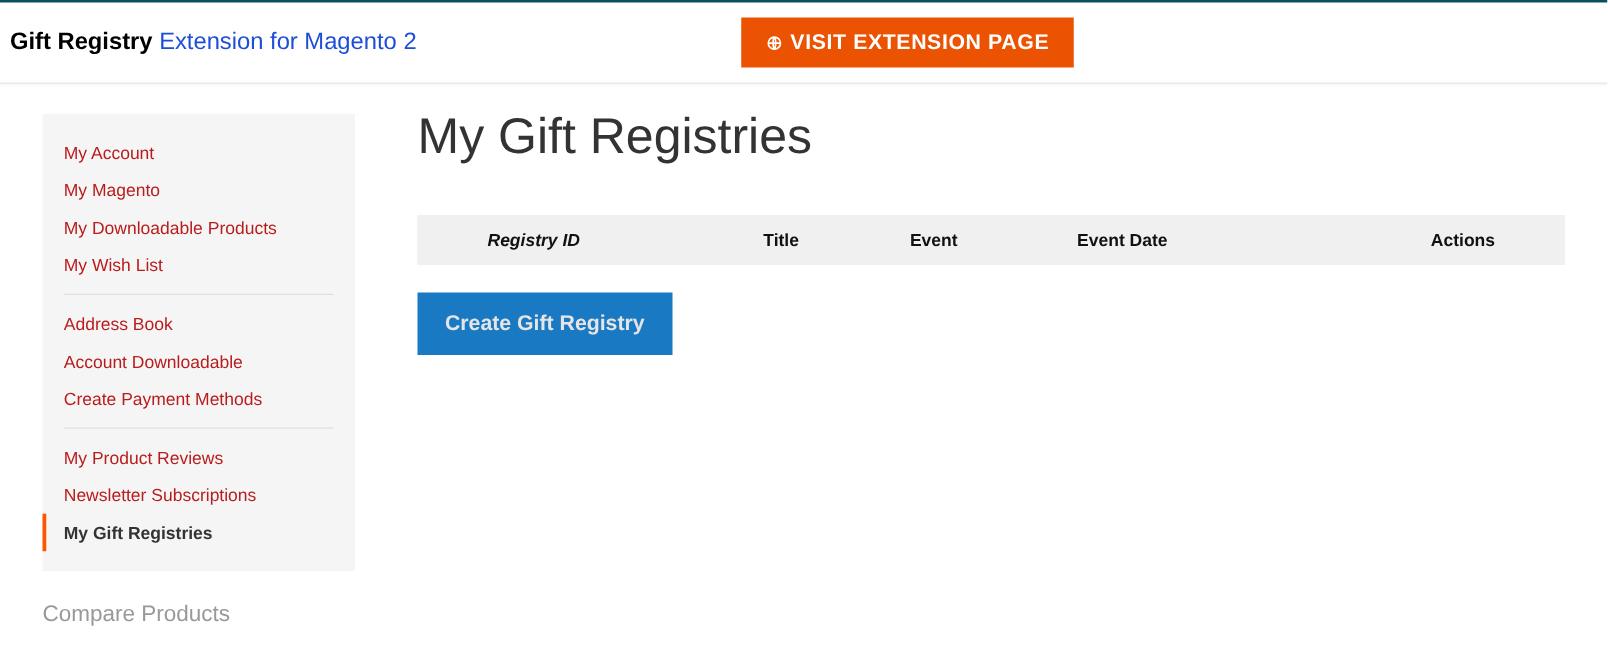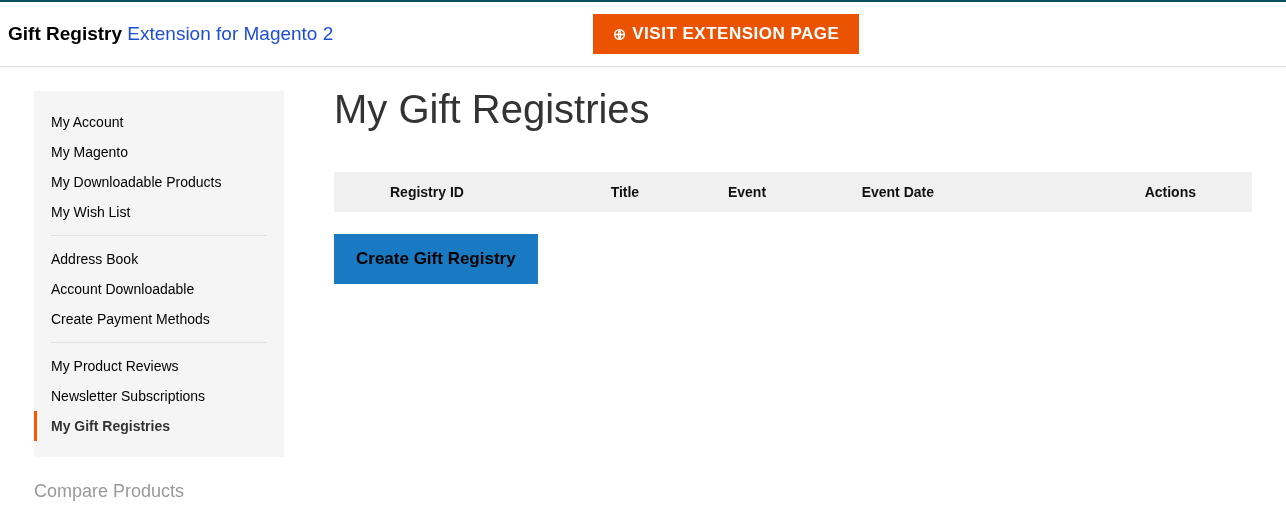--- a/index.html
+++ b/index.html
@@ -72,21 +72,21 @@
       padding: 0 17px;
     }
     .sidebar-divider {
       border: none;
       border-top: 1px solid #e0e0e0;
       margin: 8px 17px;
     }
     .sidebar-item {
       padding: 7px 0;
       font-size: 14px;
-      color: #000000;
+      color: #b91c1c;
       cursor: pointer;
       display: block;
     }
     .sidebar-item.active {
       font-weight: 700;
       color: #333;
       border-left: 3px solid #ff5501;
       margin-left: -17px;
       padding-left: 14px;
     }
@@ -109,28 +109,29 @@
     .table th {
       text-align: left;
       padding: 12px 20px;
       font-size: 14px;
       font-weight: 700;
       color: #111;
       background: #f0f0f0;
     }
     .table th:first-child {
       padding-left: 56px;
+      font-style: italic;
     }
     .table th:last-child {
       text-align: right;
       padding-right: 56px;
     }
     .create-btn {
       background: #1979c3;
-      color: #000000;
+      color: #e5e5e5;
       border: none;
       padding: 15px 22px;
       font-size: 17px;
       font-weight: 600;
       cursor: pointer;
     }
     .compare {
       padding: 0 34px;
       font-size: 18px;
       color: #999;

